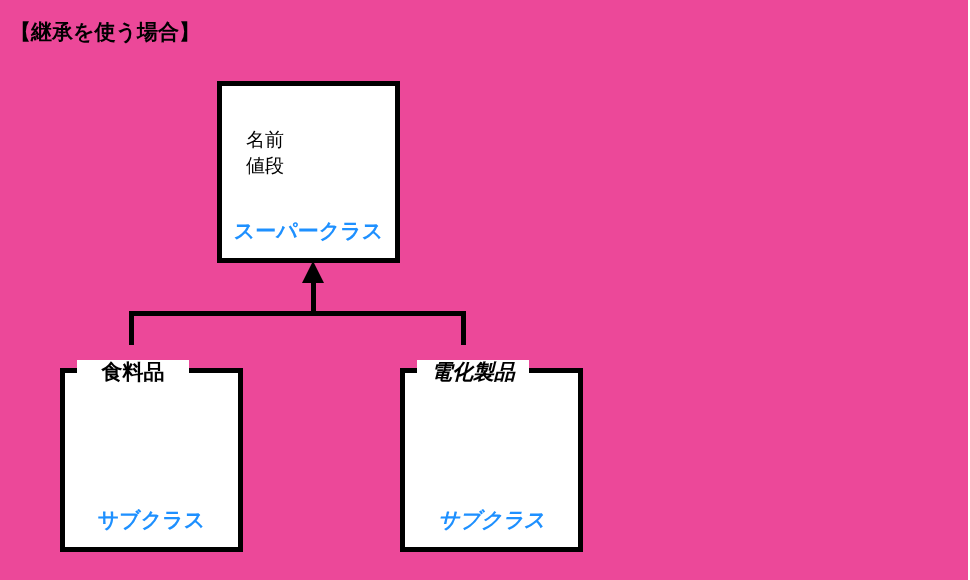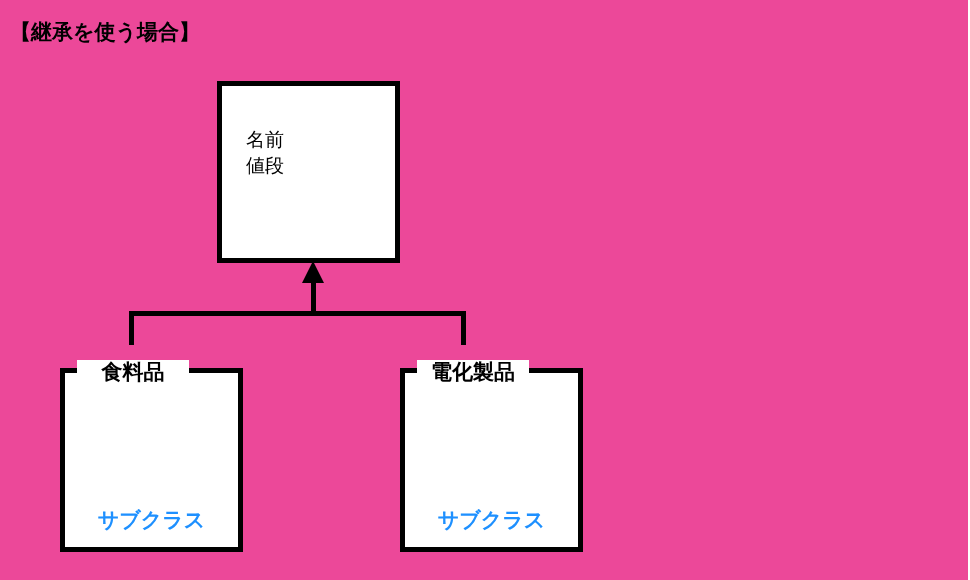--- a/index.html
+++ b/index.html
@@ -27,21 +27,21 @@
   }
   
   .box {
     position: absolute;
     border: 5px solid #000000;
     background: #ffffff;
     box-sizing: border-box;
   }
   .box-superclass { left: 217px; top: 81px;  width: 183px; height: 182px; }
   .box-sub-left   { left: 60px;  top: 368px; width: 183px; height: 184px; }
-  .box-sub-right  { left: 400px; top: 368px; width: 183px; height: 184px; }
+  .box-sub-right  { left: 400px; top: 368px; width: 183px; height: 184px; font-style: italic; }
 
   .box-title {
     position: absolute;
     top: -13px;
     left: 12px;
     width: 112px;
     line-height: 24px;
     text-align: center;
     font-size: 21px;
     font-weight: bold;
@@ -95,20 +95,21 @@
 
 <div class="canvas">
 
   <div class="page-title">【継承を使う場合】</div>
 
   <div class="box box-superclass">
     <div class="attrs">
       <div>名前</div>
       <div>値段</div>
     </div>
+    <div class="role-label">スーパークラス</div>
   </div>
 
   <div class="arrowhead"></div>
   <div class="line conn-stem"></div>
   <div class="line conn-horizontal"></div>
   <div class="line conn-drop-left"></div>
   <div class="line conn-drop-right"></div>
 
   <div class="box box-sub-left">
     <span class="box-title">食料品</span>

